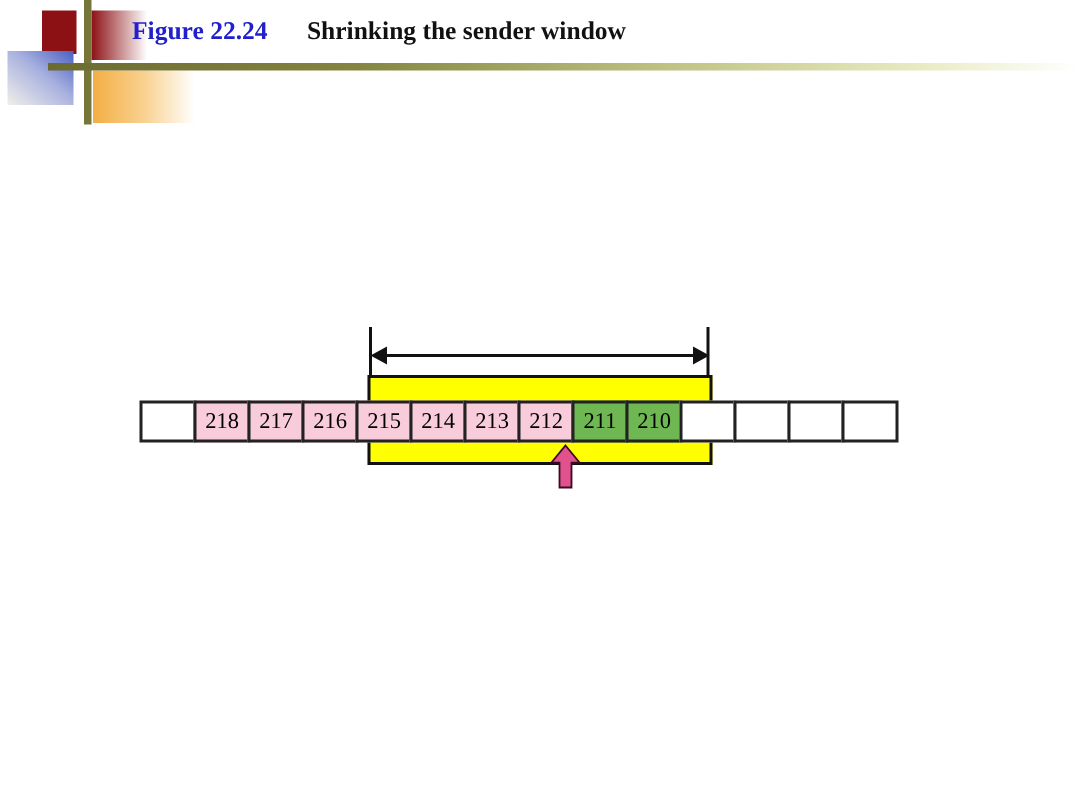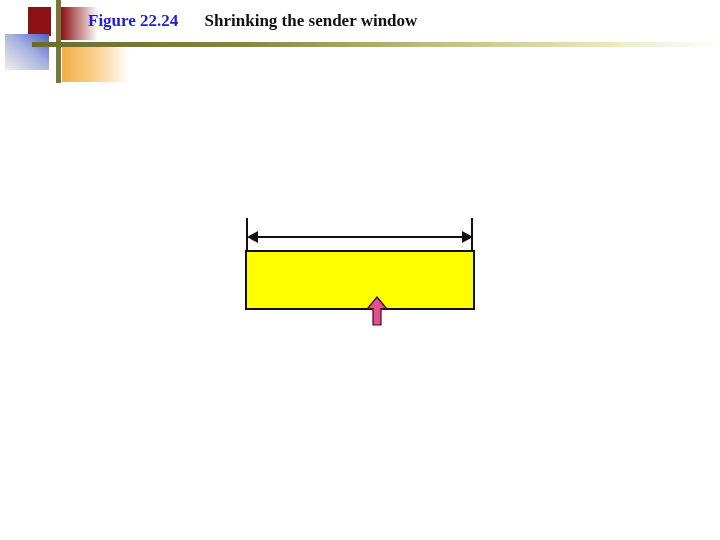--- a/index.html
+++ b/index.html
@@ -74,18 +74,34 @@
 
   <div class="measure-tick left"></div>
   <div class="measure-tick right"></div>
   <div class="measure-line">
     <span class="ah left"></span>
     <span class="ah right"></span>
   </div>
 
   <div class="window-box"></div>
 
+  <div class="row">
+      <div class="cell"></div>
+      <div class="cell pink">218</div>
+      <div class="cell pink">217</div>
+      <div class="cell pink">216</div>
+      <div class="cell pink">215</div>
+      <div class="cell pink">214</div>
+      <div class="cell pink">213</div>
+      <div class="cell pink">212</div>
+      <div class="cell green">211</div>
+      <div class="cell green">210</div>
+      <div class="cell"></div>
+      <div class="cell"></div>
+      <div class="cell"></div>
+      <div class="cell"></div>
+    </div>
 
   <svg class="up-arrow" viewBox="0 0 22 30" xmlns="http://www.w3.org/2000/svg">
     <path d="M11 1 L20.5 12.5 L15 12.5 L15 29 L7 29 L7 12.5 L1.5 12.5 Z"></path>
   </svg>
 
 </div>
 
 </body></html>

